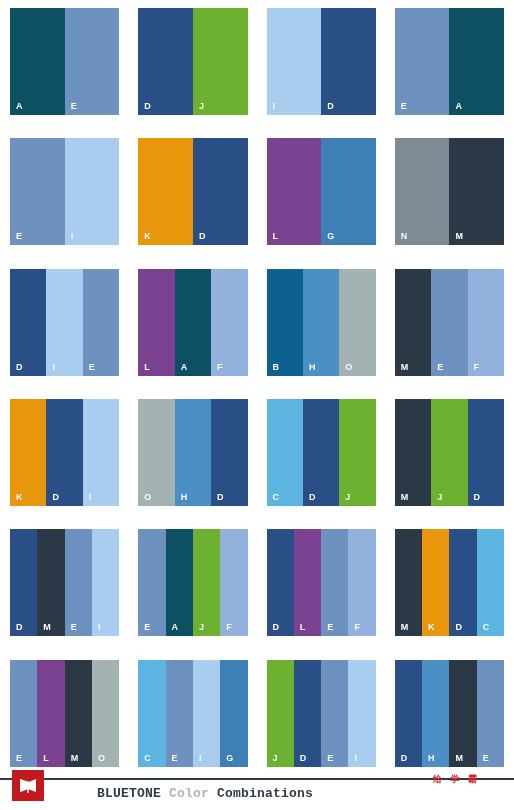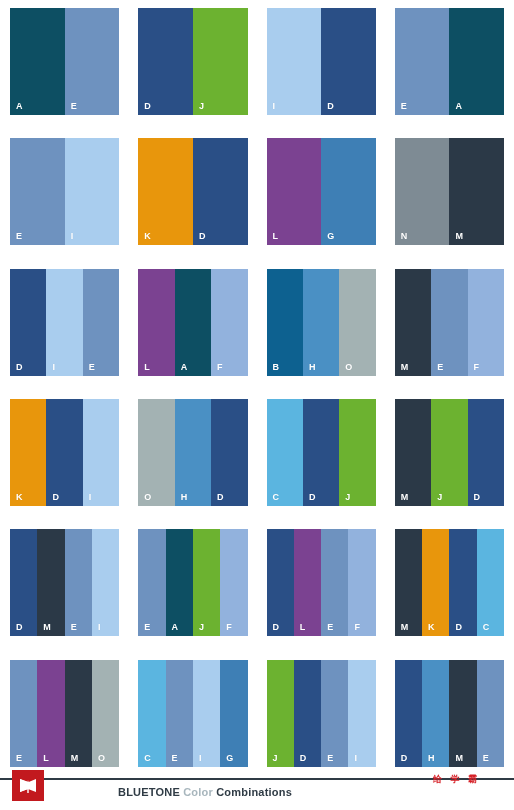--- a/index.html
+++ b/index.html
@@ -70,24 +70,25 @@
     display:flex;
     align-items:center;
     justify-content:center;
   }
   #logo svg{display:block;}
   #footer-title{
     position:absolute;
     left:0;top:18px;
     width:410px;
     text-align:center;
-    font-size:11px;
+    font-size:13px;
     font-weight:700;
     letter-spacing:.2px;
     white-space:nowrap;
+    font-family:Liberation Mono, monospace;
   }
   #footer-title .w1{color:#2f3b45;}
   #footer-title .w2{color:#a8b6bd;font-weight:700;}
   #footer-title .w3{color:#2f3b45;}
   #footer-cn{
     position:absolute;
     right:34px;top:5px;
     font-size:9px;
     font-weight:700;
     color:#d62027;

